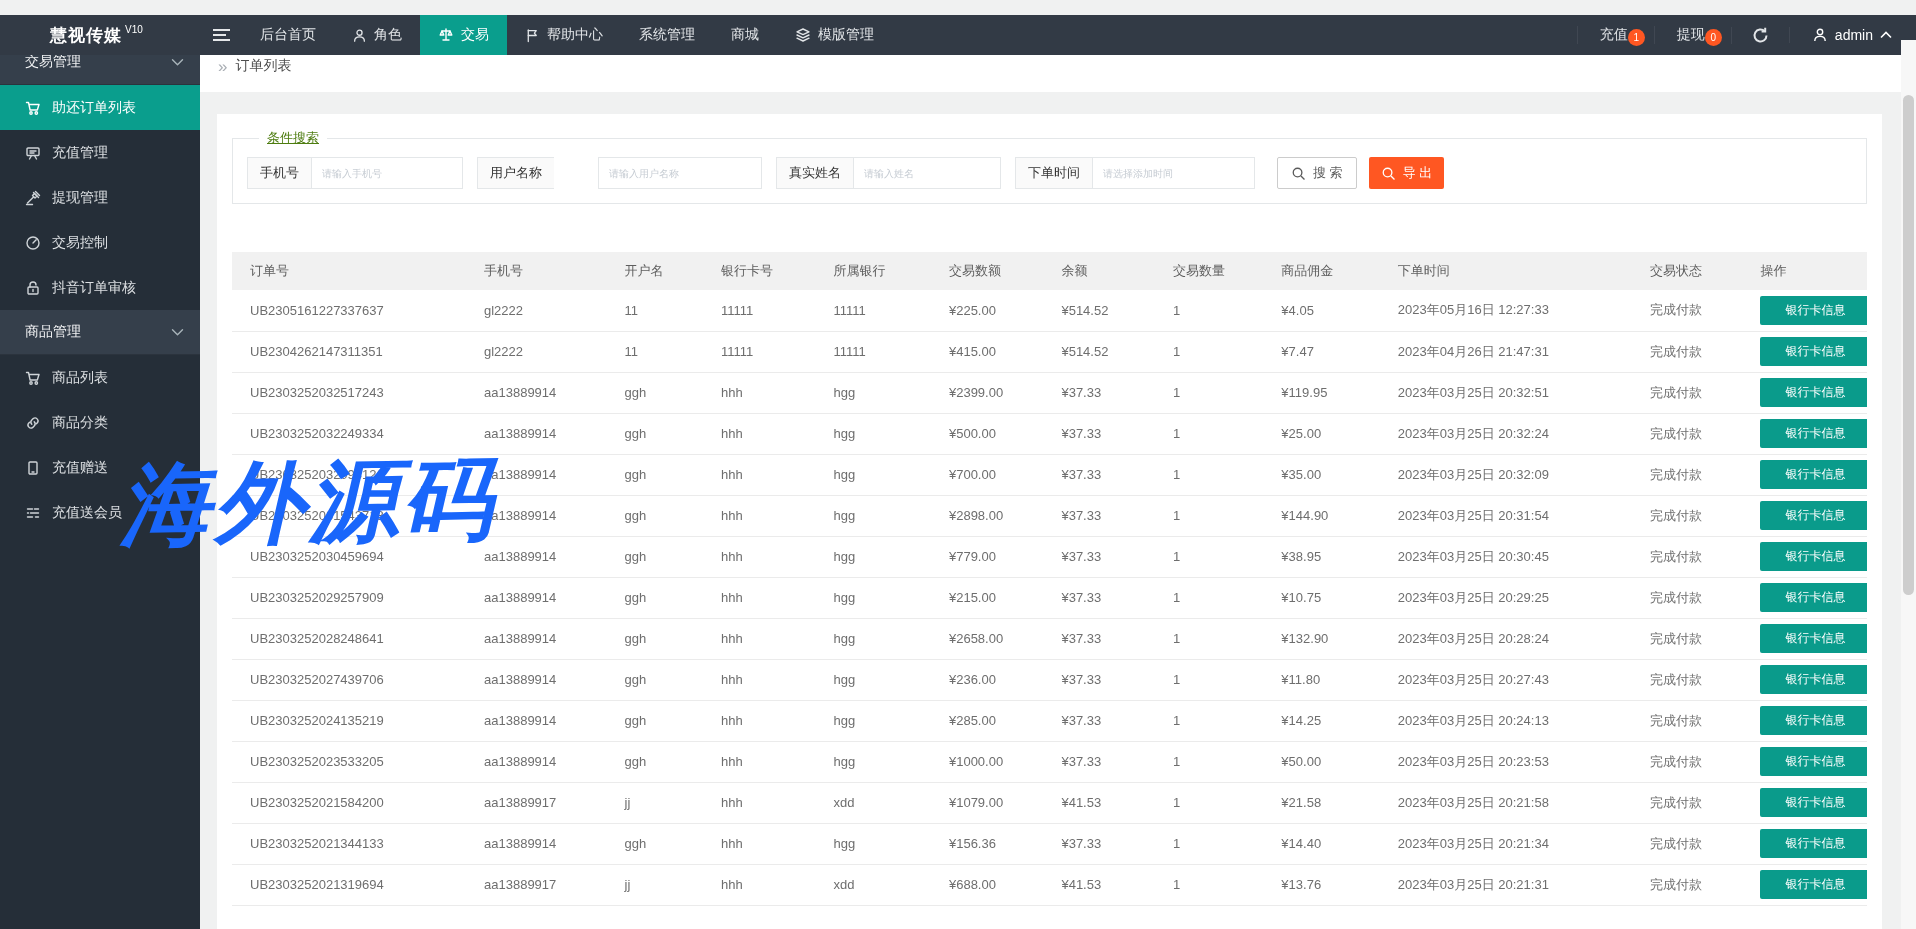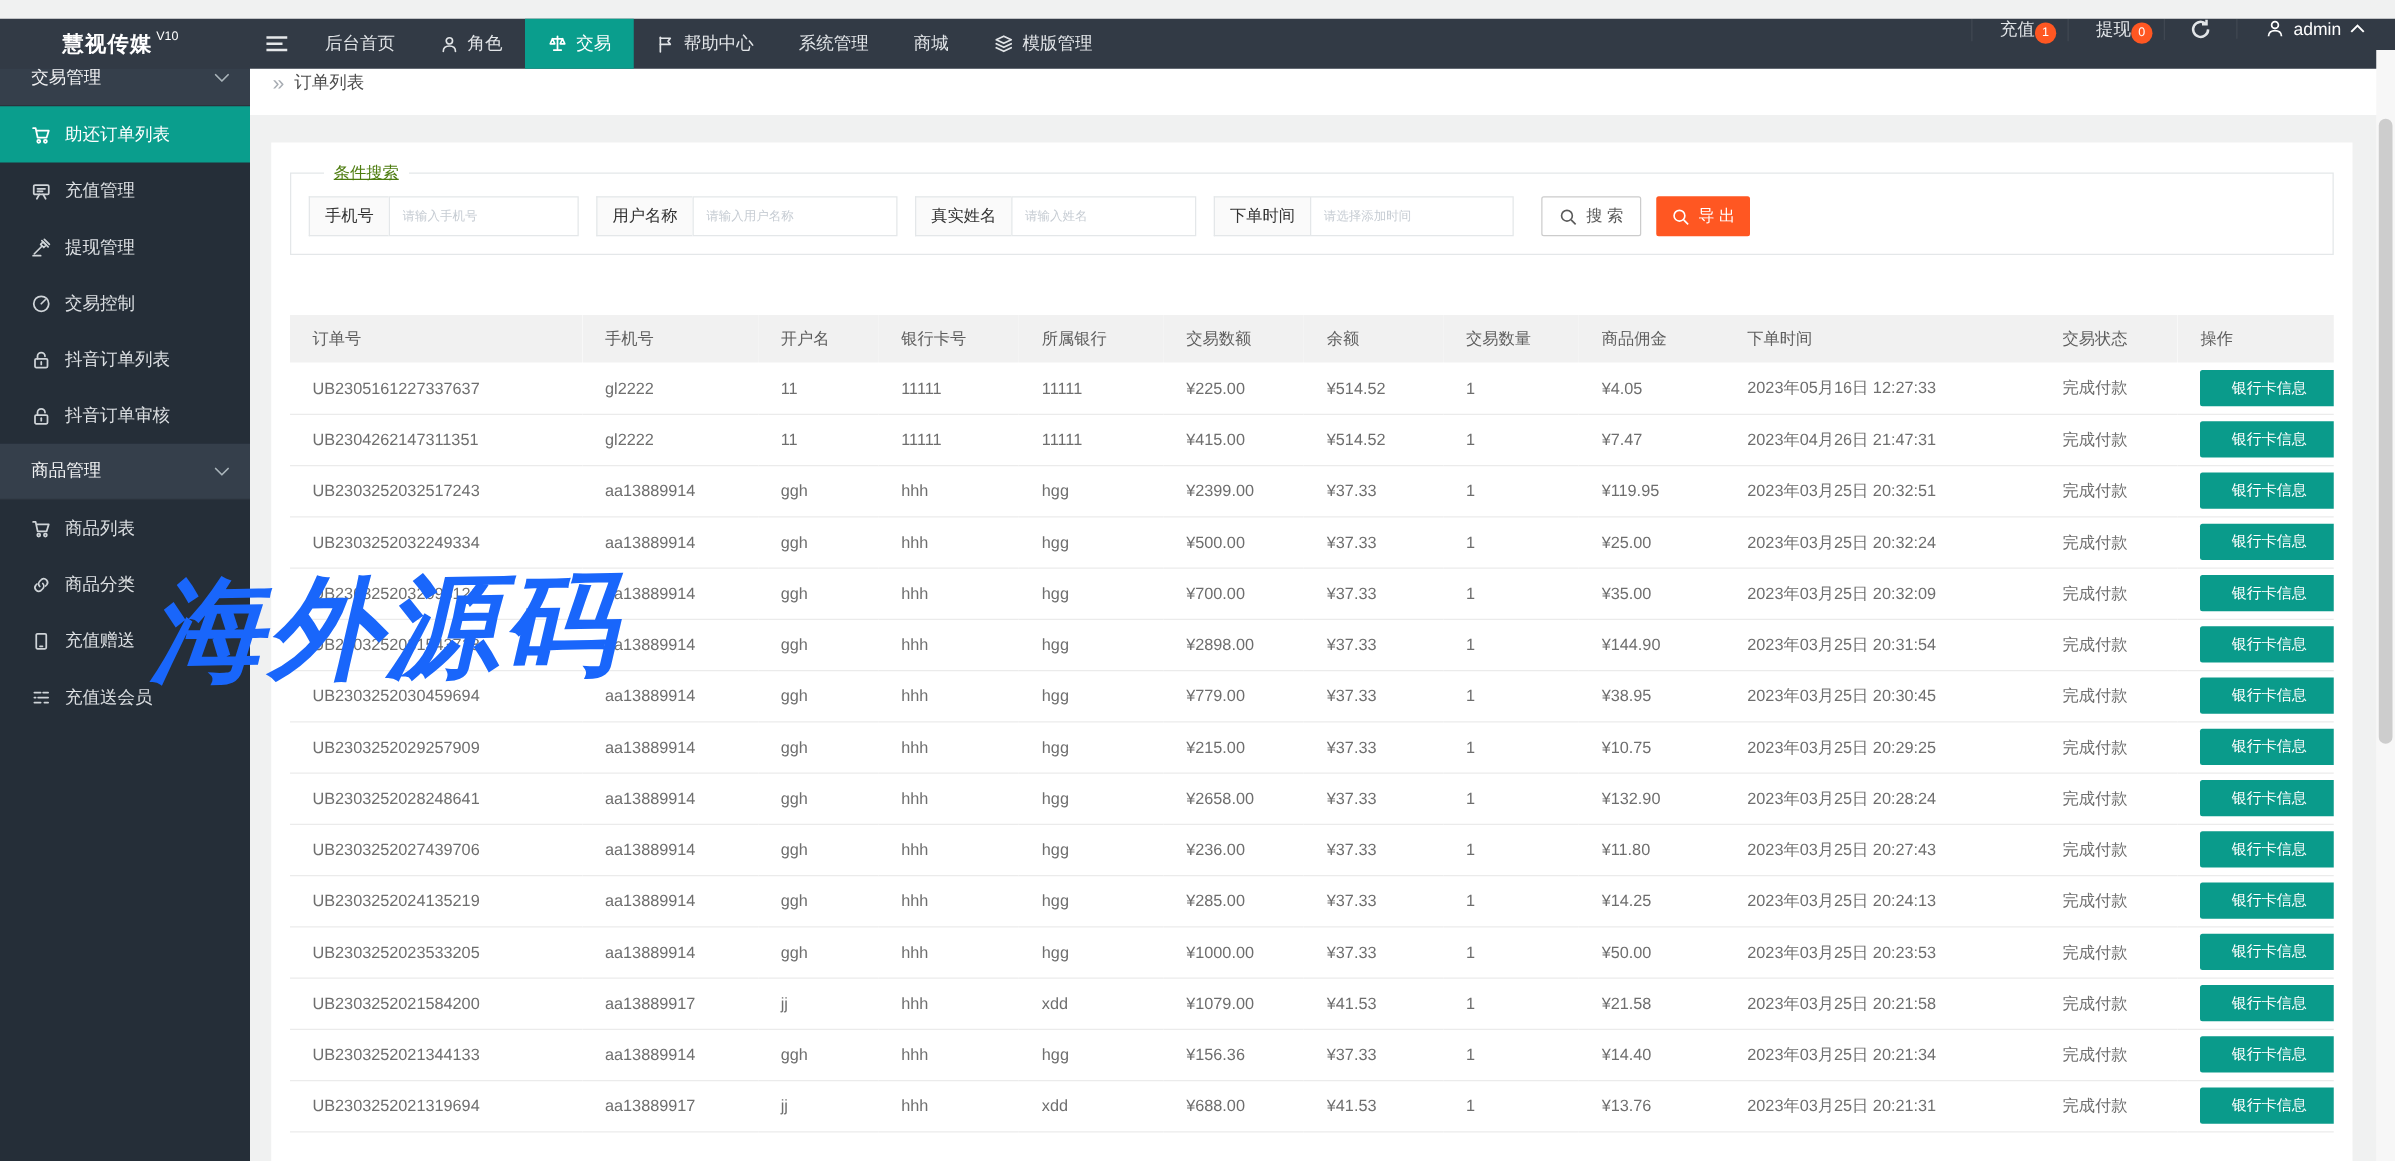--- a/index.html
+++ b/index.html
@@ -8,21 +8,21 @@
 
   
   .navbar { position:absolute; top:15px; left:0; right:0; height:40px; background:#323a45; display:flex; align-items:stretch; z-index:50; }
   .brand { width:200px; display:flex; align-items:center; padding-left:50px; color:#fff; flex:none; }
   .brand-name { font-size:17px; font-weight:bold; letter-spacing:1px; }
   .brand-ver { font-size:10px; margin-left:3px; transform:translateY(-6px); }
   .hamburger { width:42px; display:flex; align-items:center; justify-content:center; color:#e6e8ea; cursor:pointer; }
   .nav-left { display:flex; align-items:stretch; }
   .nav-item { display:flex; align-items:center; gap:7px; padding:0 18px; color:#e2e5e8; font-size:14px; cursor:pointer; white-space:nowrap; }
   .nav-item.active { background:#0a9e8d; color:#fff; }
-  .nav-right { margin-left:auto; display:flex; align-items:flex-start; }
+  .nav-right { margin-left:auto; display:flex; align-items:center; }
   .nav-badge-item { position:relative; display:flex; align-items:center; padding:0 26px 0 22px; color:#e2e5e8; font-size:14px; border-left:1px solid rgba(255,255,255,0.07); cursor:pointer; }
   .badge { position:absolute; top:3px; right:9px; background:#ff5722; color:#fff; font-size:10px; min-width:17px; height:17px; line-height:17px; border-radius:9px; text-align:center; padding:0 2px; }
   .nav-tool { display:flex; align-items:center; padding:0 20px; color:#e2e5e8; border-left:1px solid rgba(255,255,255,0.07); cursor:pointer; }
   .nav-user { display:flex; align-items:center; gap:7px; padding:0 24px 0 22px; color:#fff; font-size:14px; border-left:1px solid rgba(255,255,255,0.07); cursor:pointer; }
 
   .icn { display:inline-flex; align-items:center; justify-content:center; }
   .icn svg { display:block; }
 
   
   .sidebar { position:absolute; top:40px; left:0; width:200px; bottom:0; background:#252e38; z-index:40; }
@@ -218,30 +218,20 @@
       <span>交易控制</span>
     </div>
     <div class="side-item">
       <span class="icn">
         <svg width="16" height="16" viewBox="0 0 16 16" fill="none" stroke="currentColor" stroke-width="1.4" stroke-linecap="round" stroke-linejoin="round">
           <rect x="3" y="7" width="10" height="7" rx="1"></rect>
           <path d="M5 7V5a3 3 0 0 1 6 0"></path>
           <path d="M8 9.5v2"></path>
         </svg>
       </span>
-      <span>抖音订单列表</span>
-    </div>
-    <div class="side-item">
-      <span class="icn">
-        <svg width="16" height="16" viewBox="0 0 16 16" fill="none" stroke="currentColor" stroke-width="1.4" stroke-linecap="round" stroke-linejoin="round">
-          <rect x="3" y="7" width="10" height="7" rx="1"></rect>
-          <path d="M5 7V5a3 3 0 0 1 6 0"></path>
-          <path d="M8 9.5v2"></path>
-        </svg>
-      </span>
       <span>抖音订单审核</span>
     </div>
     <div class="side-header">
       <span>商品管理</span>
       <span class="icn">
         <svg width="13" height="9" viewBox="0 0 13 9" fill="none" stroke="currentColor" stroke-width="1.4" stroke-linecap="round" stroke-linejoin="round">
           <path d="M1.5 1.8l5 5 5-5"></path>
         </svg>
       </span>
     </div>
@@ -295,21 +285,21 @@
       <fieldset class="search-box">
         <legend>条件搜索</legend>
         <div class="search-row">
           <span id="search-fields" style="display:flex;">
               <div class="group">
                 <span class="group-label">手机号</span>
                 <input placeholder="请输入手机号" style="width: 152px;">
               </div>
               <div class="group">
                 <span class="group-label">用户名称</span>
-                <input placeholder="请输入用户名称" style="width: 164px;">
+                <input placeholder="请输入用户名称" style="width: 164px; margin-left: 44px;">
               </div>
               <div class="group">
                 <span class="group-label">真实姓名</span>
                 <input placeholder="请输入姓名" style="width: 148px;">
               </div>
               <div class="group">
                 <span class="group-label">下单时间</span>
                 <input placeholder="请选择添加时间" style="width: 163px;">
               </div>
             </span>

